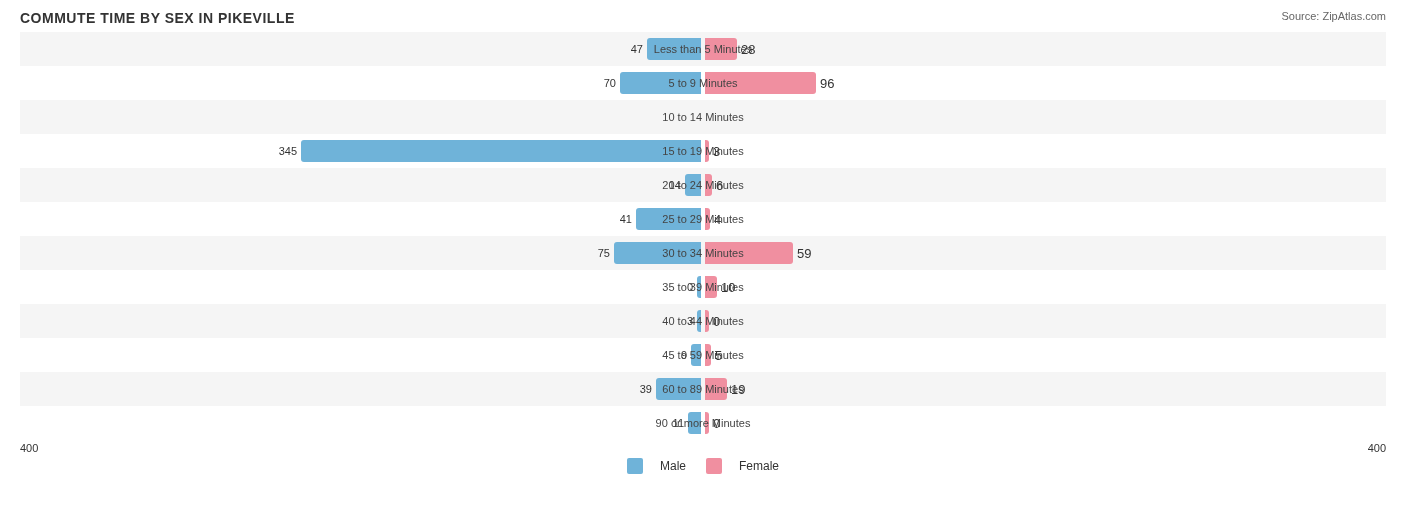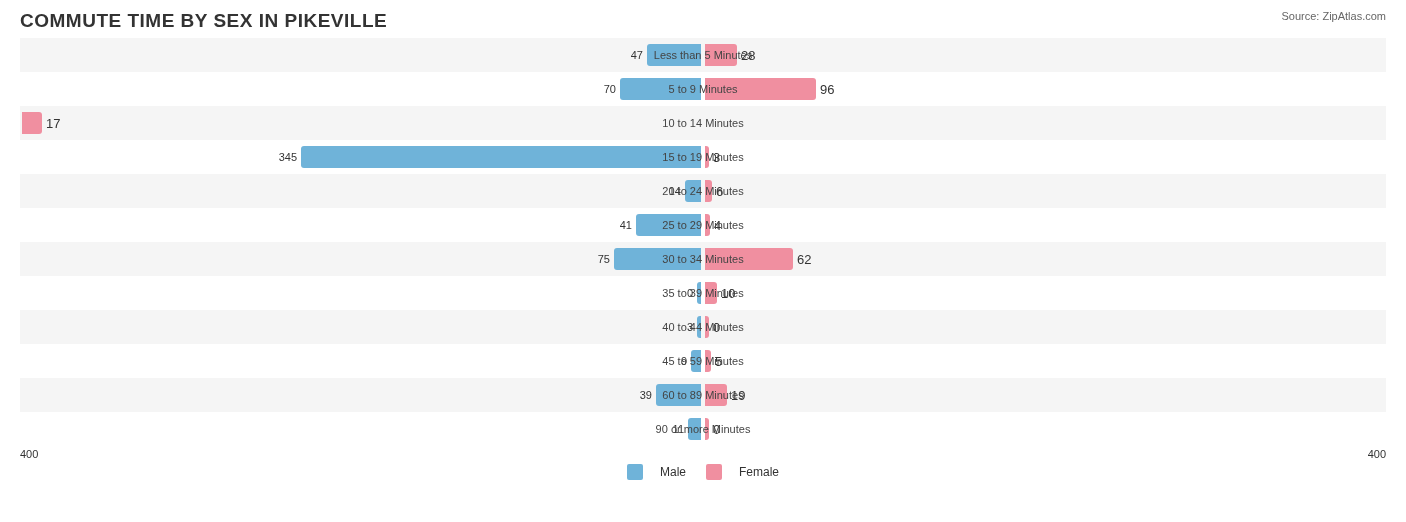--- a/index.html
+++ b/index.html
@@ -10,21 +10,21 @@
       height: 522px;
       overflow: hidden;
     }
     .chart-container {
       width: 1406px;
       height: 522px;
       padding: 10px 20px 40px 20px;
       position: relative;
     }
     .chart-title {
-      font-size: 19px;
+      font-size: 14px;
       font-weight: bold;
       color: #333;
       text-transform: uppercase;
       letter-spacing: 0.5px;
       margin-bottom: 6px;
     }
     .source-text {
       position: absolute;
       top: 10px;
       right: 20px;
@@ -181,26 +181,20 @@
         <div class="center-label">5 to 9 Minutes</div>
         <div class="right-bar-container">
           <div class="right-bar-inner">
             <div class="bar-female" style="width: 111px;"></div>
             <span class="value-outside-right">96</span>
           </div>
         </div>
       </div>
       <div class="row-wrapper">
         <div class="center-label">10 to 14 Minutes</div>
-        <div class="right-bar-container">
-          <div class="right-bar-inner">
-            <div class="bar-female" style="width: 20px;"></div>
-            <span class="value-outside-right">17</span>
-          </div>
-        </div>
       </div>
       <div class="row-wrapper">
         <div class="left-bar-container">
           <div class="left-bar-inner">
             <span class="value-outside-left">345</span>
             <div class="bar-male" style="width: 400px;"></div>
           </div>
         </div>
         <div class="center-label">15 to 19 Minutes</div>
         <div class="right-bar-container">
@@ -244,21 +238,21 @@
         <div class="left-bar-container">
           <div class="left-bar-inner">
             <span class="value-outside-left">75</span>
             <div class="bar-male" style="width: 87px;"></div>
           </div>
         </div>
         <div class="center-label">30 to 34 Minutes</div>
         <div class="right-bar-container">
           <div class="right-bar-inner">
             <div class="bar-female" style="width: 88px;"></div>
-            <span class="value-outside-right">62</span>
+            <span class="value-outside-right">59</span>
           </div>
         </div>
       </div>
       <div class="row-wrapper">
         <div class="left-bar-container">
           <div class="left-bar-inner">
             <span class="value-outside-left">0</span>
             <div class="bar-male" style="width: 0px;"></div>
           </div>
         </div>

